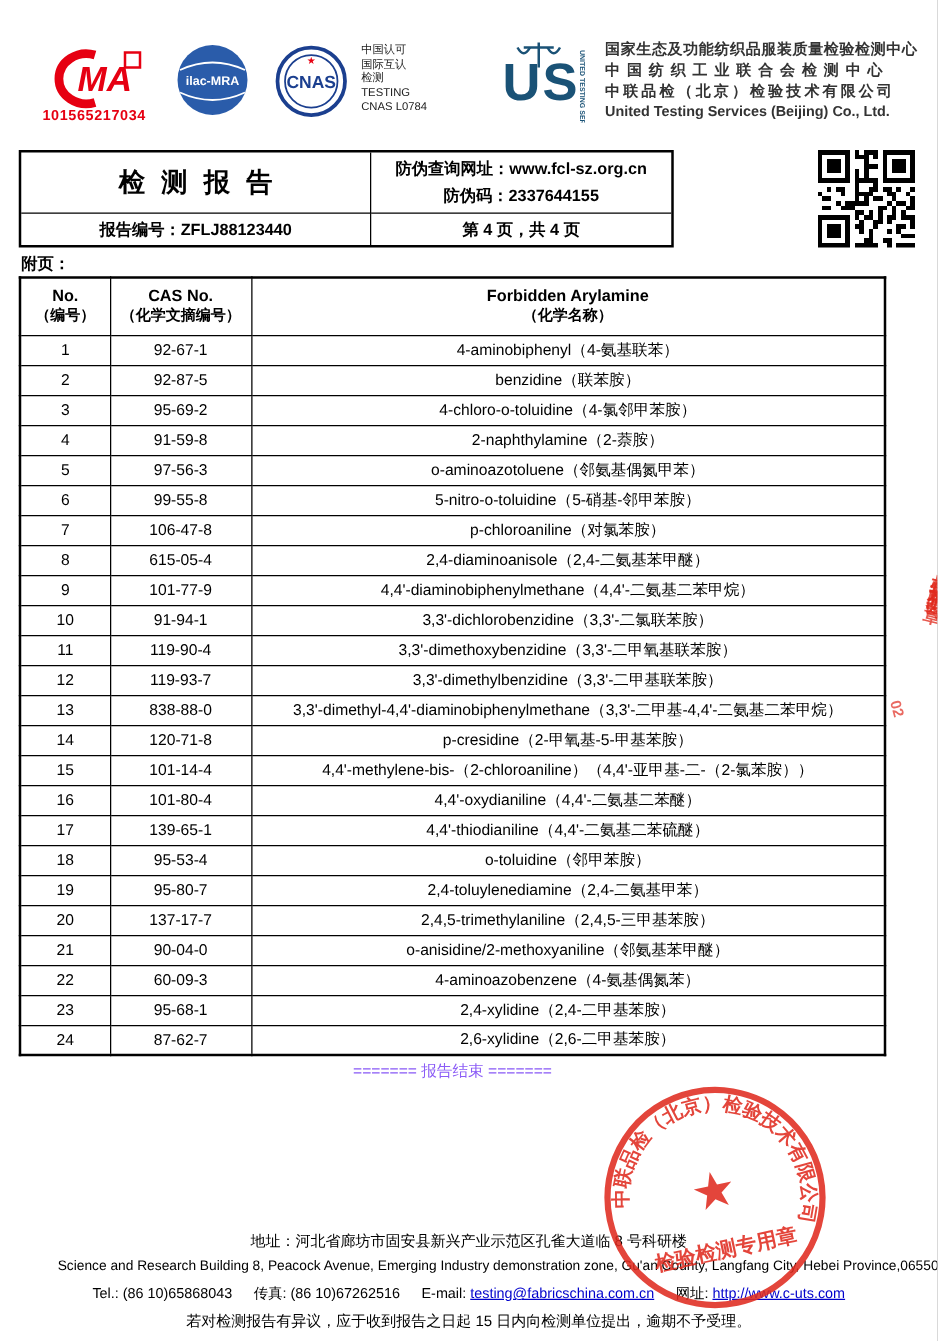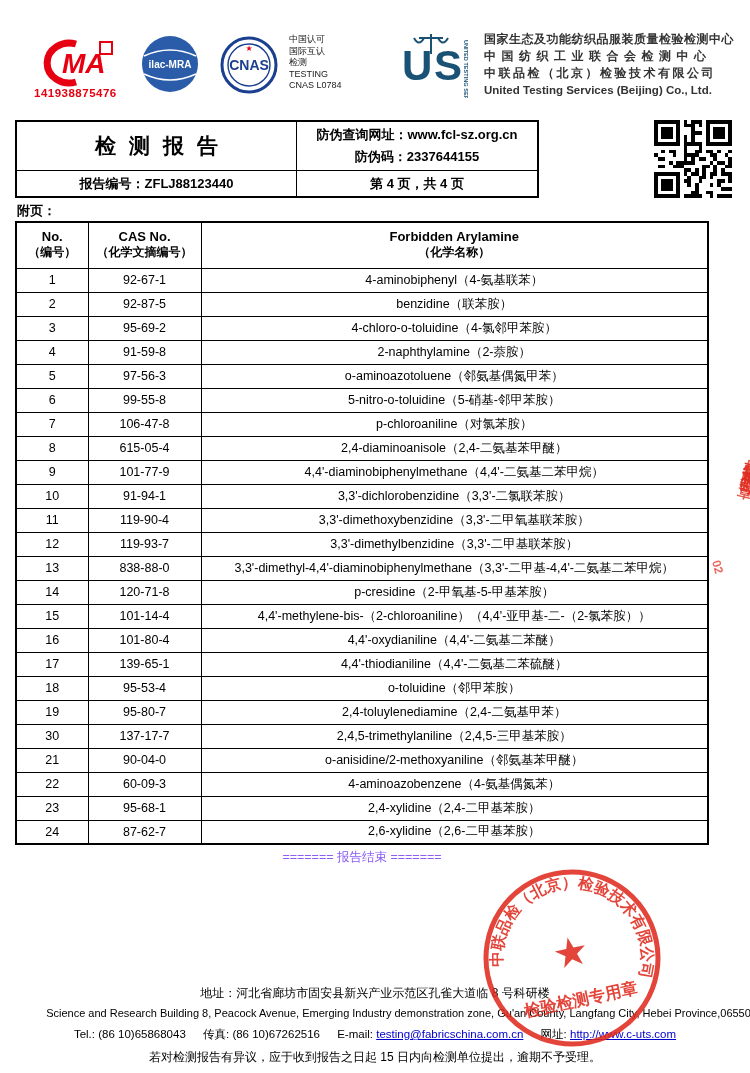--- a/index.html
+++ b/index.html
@@ -64,21 +64,21 @@
 
 <div class="page">
 
   <div class="abs" style="left:36px; top:36px; width:84px; height:52px;">
     <svg width="84" height="52" viewBox="0 0 84 52">
       <path d="M 40 8 A 22 20 0 1 0 40 46" fill="none" stroke="#e60012" stroke-width="7"></path>
       <text x="26" y="37" font-size="28" font-weight="bold" font-style="italic" fill="#e60012">MA</text>
       <rect x="64" y="6" width="12" height="12" fill="none" stroke="#e60012" stroke-width="2"></rect>
     </svg>
   </div>
-  <div class="abs cma-num">141938875476</div>
+  <div class="abs cma-num">101565217034</div>
 
   <div class="abs" style="left:140px; top:34px; width:60px; height:60px;">
     <svg width="60" height="60" viewBox="0 0 60 60">
       <circle cx="30" cy="30" r="28" fill="#2a5caa"></circle>
       <path d="M4 22 Q30 10 56 22" stroke="#ffffff" stroke-width="1.5" fill="none"></path>
       <path d="M4 40 Q30 52 56 40" stroke="#ffffff" stroke-width="1.5" fill="none"></path>
       <text x="30" y="34" text-anchor="middle" font-size="10" font-weight="bold" fill="#ffffff">ilac-MRA</text>
     </svg>
   </div>
 
@@ -373,21 +373,21 @@
           <td class="col-no">18</td>
           <td class="col-cas">95-53-4</td>
           <td class="col-name">o-toluidine（邻甲苯胺）</td>
         </tr>
         <tr>
           <td class="col-no">19</td>
           <td class="col-cas">95-80-7</td>
           <td class="col-name">2,4-toluylenediamine（2,4-二氨基甲苯）</td>
         </tr>
         <tr>
-          <td class="col-no">30</td>
+          <td class="col-no">20</td>
           <td class="col-cas">137-17-7</td>
           <td class="col-name">2,4,5-trimethylaniline（2,4,5-三甲基苯胺）</td>
         </tr>
         <tr>
           <td class="col-no">21</td>
           <td class="col-cas">90-04-0</td>
           <td class="col-name">o-anisidine/2-methoxyaniline（邻氨基苯甲醚）</td>
         </tr>
         <tr>
           <td class="col-no">22</td>

